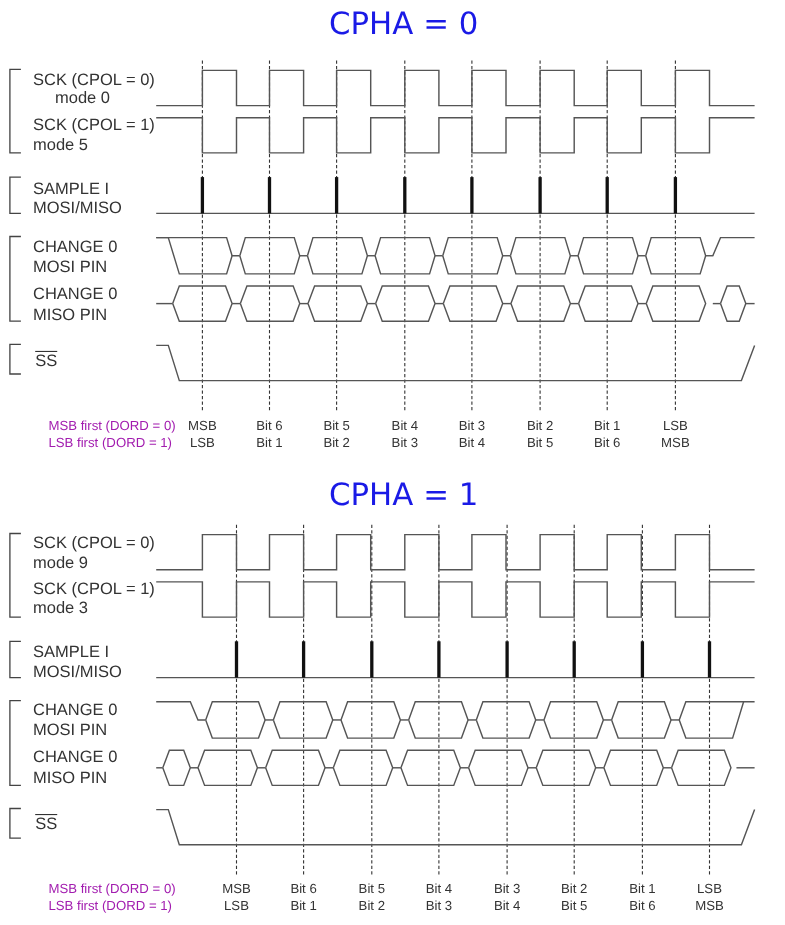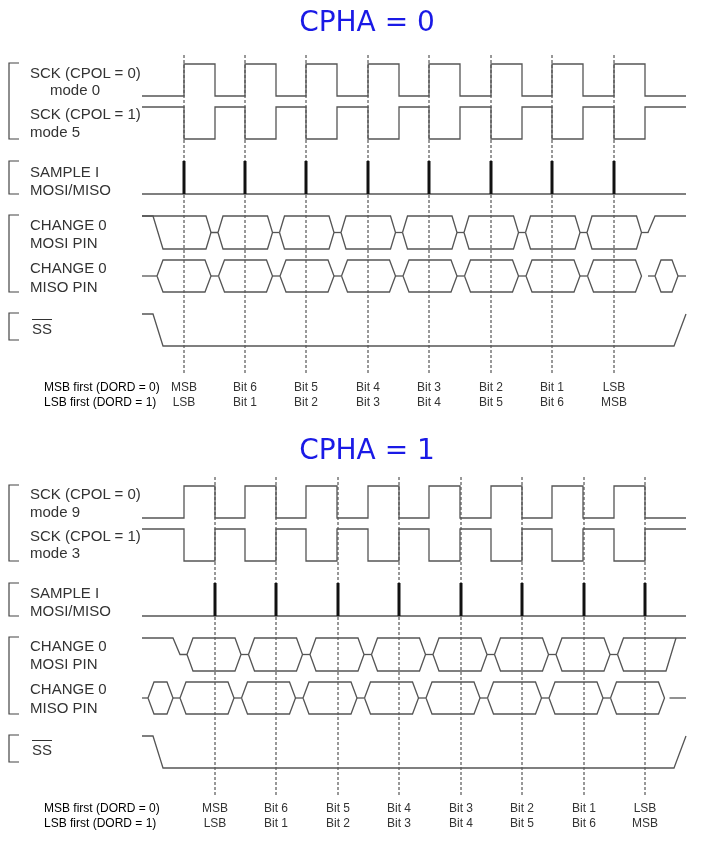--- a/index.html
+++ b/index.html
@@ -1,21 +1,21 @@
 <!DOCTYPE html>
 <html><head>
 <meta charset="utf-8">
 <style>
   html, body { margin: 0; padding: 0; background: #ffffff; }
   body { width: 714px; height: 841px; position: relative; overflow: hidden; font-family: "Liberation Sans", sans-serif; }
   .title { position: absolute; left: 0; width: 734px; text-align: center; color: #1a1ae6; font-family: "DejaVu Sans", sans-serif; font-size: 28px; line-height: 32px; }
   .lbl { position: absolute; font-family: "Liberation Sans", sans-serif; font-size: 15px; color: #333; line-height: 16px; white-space: nowrap; }
   .ss-over { text-decoration: overline; text-align: center; }
   .bitlbl { position: absolute; font-size: 12px; color: #333; line-height: 15px; text-align: center; width: 50px; white-space: nowrap; }
-  .dordlbl { position: absolute; font-size: 12px; color: #000000; line-height: 15px; white-space: nowrap; }
+  .dordlbl { position: absolute; font-size: 12px; color: #a21caf; line-height: 15px; white-space: nowrap; }
   svg { position: absolute; left: 0; top: 0; }
 </style>
 </head>
 <body>
 
 <div class="title" style="top:6px;">CPHA = 0</div>
 
 <div class="lbl" style="left:30px;top:65px;">SCK (CPOL = 0)</div>
 <div class="lbl" style="left:30px;top:82px;margin-left:20px;">mode 0</div>
 <div class="lbl" style="left:30px;top:106px;">SCK (CPOL = 1)</div>

